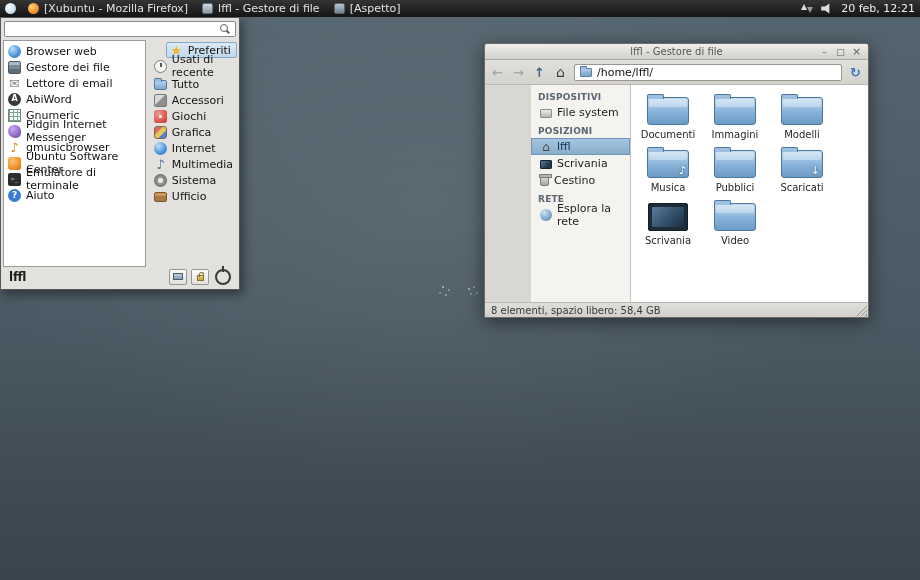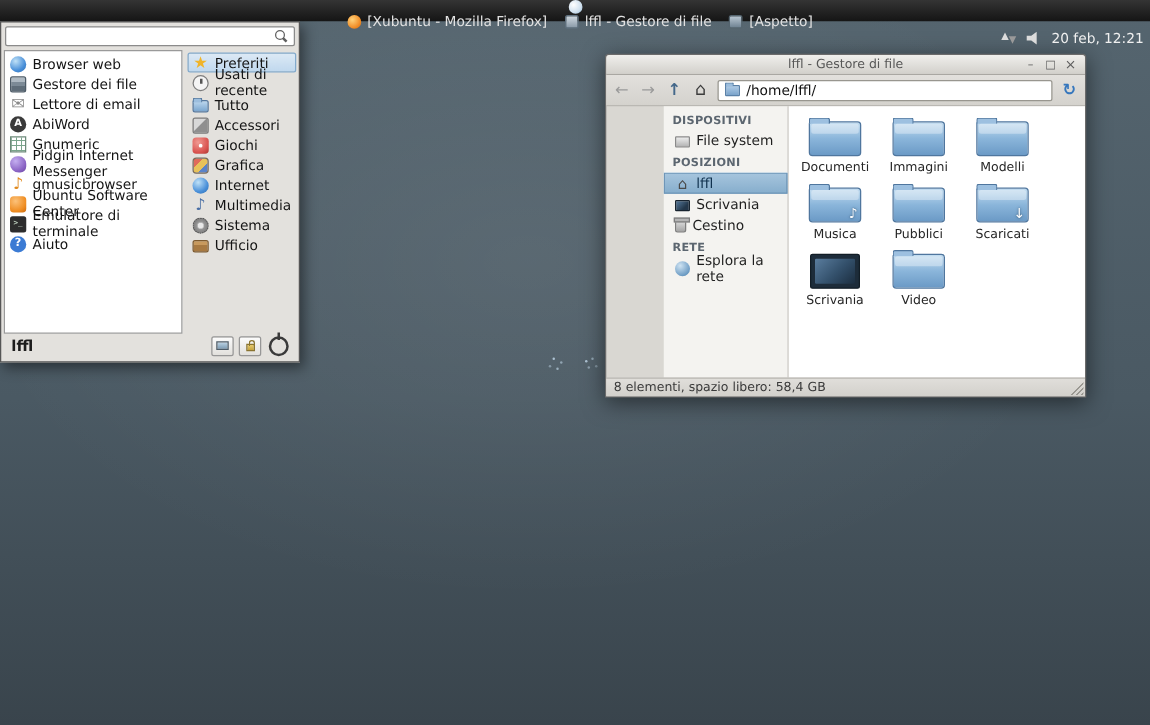--- a/index.html
+++ b/index.html
@@ -8,21 +8,21 @@
     position: relative; overflow: hidden;
     font-family: "DejaVu Sans", "Liberation Sans", sans-serif;
     background:
       radial-gradient(ellipse 700px 420px at 46% 36%, rgba(255,255,255,0.07), rgba(255,255,255,0) 65%),
       linear-gradient(180deg, #55656f 0%, #4a5963 55%, #39444c 100%);
   }
 
   
   .panel { position: absolute; top: 0; left: 0; right: 0; height: 17px;
     background: linear-gradient(#343434, #151515); color: #e6e6e6;
-    display: flex; align-items: center; font-size: 11px; z-index: 50; flex-direction: column; }
+    display: flex; align-items: center; font-size: 11px; z-index: 50; }
   .logo-btn { width: 20px; height: 17px; display: flex; align-items: center; justify-content: center; }
   .xubuntu-icon { width: 11px; height: 11px; border-radius: 50%;
     background: radial-gradient(circle at 35% 35%, #ffffff, #cfe0ee 60%, #8fb2cf); }
   .tasklist { display: flex; align-items: center; gap: 14px; margin-left: 8px; }
   .task { display: flex; align-items: center; gap: 5px; color: #e2e2e2; }
   .task-icon { width: 11px; height: 11px; display: inline-block; }
   .firefox-icon { border-radius: 50%; background: radial-gradient(circle at 35% 35%, #ffd27a, #f08a24 65%, #c96a10); }
   .thunar-icon { border-radius: 2px; background: linear-gradient(#cfd8e0, #8a9aa8); border: 1px solid #5f707e; }
   .appearance-icon { border-radius: 2px; background: linear-gradient(#b9c7d2, #6f8292); border: 1px solid #55656f; }
   .panel-right { margin-left: auto; display: flex; align-items: center; gap: 8px; padding-right: 5px; }
@@ -46,21 +46,21 @@
   .mag::before { content: ""; position: absolute; left: 1px; top: 1px; width: 6px; height: 6px;
     border: 1.5px solid #5f5f5f; border-radius: 50%; }
   .mag::after { content: ""; position: absolute; left: 7px; top: 8px; width: 4px; height: 1.5px;
     background: #5f5f5f; transform: rotate(45deg); }
   .menu-cols { display: flex; margin: 0 2px; height: 227px; gap: 4px; }
   .apps-list { width: 150px; background: #ffffff; border: 1px solid #9a9a9a; padding-top: 2px; }
   .app-item { display: flex; align-items: center; gap: 5px; height: 16px; padding: 0 4px; font-size: 11px; color: #141414; }
   .cats-list { flex: 1; padding-top: 2px; }
   .cat-item { display: flex; align-items: center; gap: 5px; height: 16px; padding: 0 3px; font-size: 11px;
     color: #141414; border: 1px solid transparent; border-radius: 2px; }
-  .cat-item.selected { background: linear-gradient(#dce9f5, #c0d8ee); border-color: #82aacd; }
+  .cat-item.selected { background: linear-gradient(#dce9f5, #c0d8ee); border-color: #82aacd; margin-left: 16px; }
   .cat-item:nth-child(3) { margin-top: 2px; }
   .menu-footer { position: absolute; left: 0; right: 0; bottom: 0; height: 25px;
     display: flex; align-items: center; padding: 0 8px; }
   .username { font-weight: bold; font-size: 12px; color: #1d1d1d; }
   .footer-buttons { margin-left: auto; display: flex; align-items: center; gap: 4px; }
   .fbtn { width: 18px; height: 16px; border: 1px solid #979797; border-radius: 2px;
     background: linear-gradient(#fcfcfc, #e2e0dc); display: flex; align-items: center; justify-content: center; }
   .mini-display { width: 10px; height: 7px; border: 1px solid #4e5c68; background: linear-gradient(#bcd3e4, #7d9cb4); }
   .mini-lock { width: 7px; height: 6px; background: linear-gradient(#e7cb6f, #c7a33c); border: 1px solid #8a7430; position: relative; margin-top: 3px; }
   .mini-lock::before { content: ""; position: absolute; top: -4px; left: 1px; width: 3px; height: 4px;

